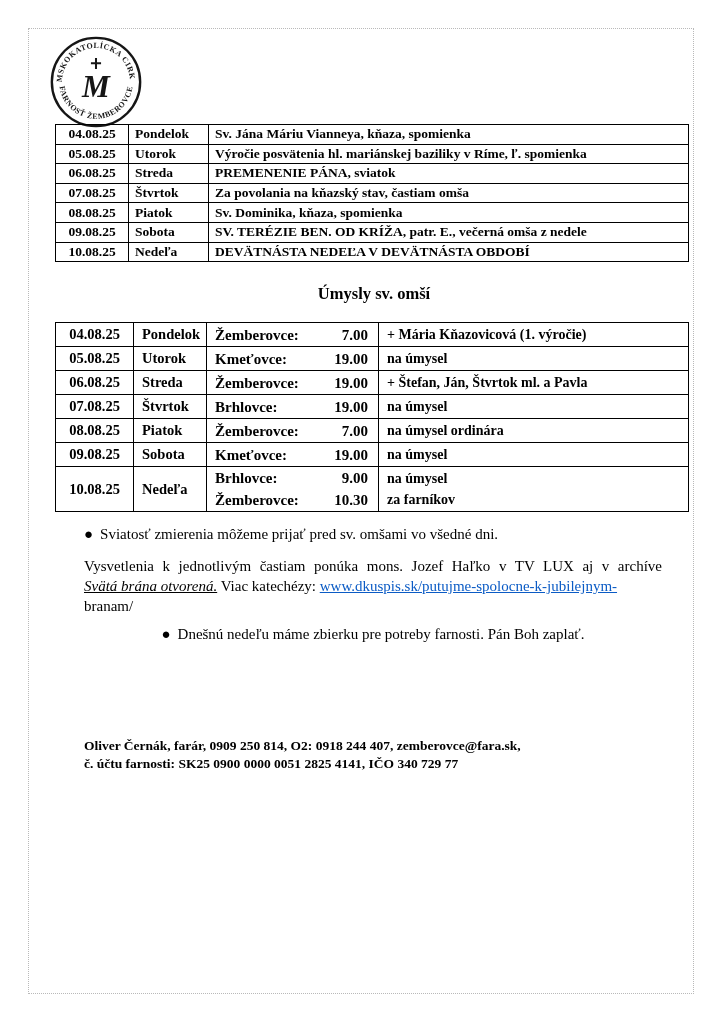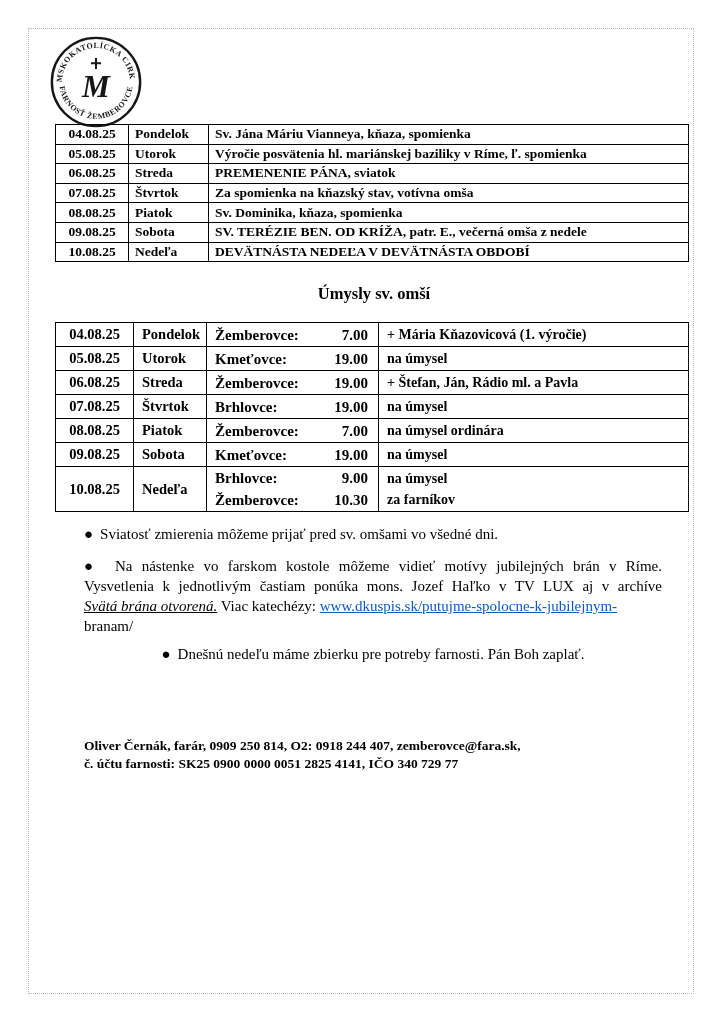--- a/index.html
+++ b/index.html
@@ -114,21 +114,21 @@
         <td class="cal-feast">Výročie posvätenia hl. mariánskej baziliky v Ríme, ľ. spomienka</td>
       </tr>
       <tr>
         <td class="cal-date">06.08.25</td>
         <td class="cal-day">Streda</td>
         <td class="cal-feast">PREMENENIE PÁNA, sviatok</td>
       </tr>
       <tr>
         <td class="cal-date">07.08.25</td>
         <td class="cal-day">Štvrtok</td>
-        <td class="cal-feast">Za spomienka na kňazský stav, votívna omša</td>
+        <td class="cal-feast">Za povolania na kňazský stav, častiam omša</td>
       </tr>
       <tr>
         <td class="cal-date">08.08.25</td>
         <td class="cal-day">Piatok</td>
         <td class="cal-feast">Sv. Dominika, kňaza, spomienka</td>
       </tr>
       <tr>
         <td class="cal-date">09.08.25</td>
         <td class="cal-day">Sobota</td>
         <td class="cal-feast">SV. TERÉZIE BEN. OD KRÍŽA, patr. E., večerná omša z nedele</td>
@@ -169,21 +169,21 @@
       </tr>
       <tr>
         <td class="int-date">06.08.25</td>
         <td class="int-day">Streda</td>
         <td class="int-mass">
           <div class="mass-line">
               <span>Žemberovce:</span>
               <span>19.00</span>
             </div>
         </td>
-        <td class="int-intent">+ Štefan, Ján, Rádio ml. a Pavla</td>
+        <td class="int-intent">+ Štefan, Ján, Štvrtok ml. a Pavla</td>
       </tr>
       <tr>
         <td class="int-date">07.08.25</td>
         <td class="int-day">Štvrtok</td>
         <td class="int-mass">
           <div class="mass-line">
               <span>Brhlovce:</span>
               <span>19.00</span>
             </div>
         </td>
@@ -232,21 +232,20 @@
     </tbody>
   </table>
 
   <div class="announcements">
     <p class="para p1">
       <span class="bullet">●</span><span>Sviatosť zmierenia môžeme prijať pred sv. omšami vo všedné dni.</span>
     </p>
 
 
     <p class="para p3">
-      <span class="jline"><span class="bullet">●</span> <span>Na nástenke vo farskom kostole môžeme vidieť motívy jubilejných brán v Ríme.</span></span>
       <span class="jline">Vysvetlenia k jednotlivým častiam ponúka mons. Jozef Haľko v TV LUX aj v archíve</span>
       <span class="block"><i class="it">Svätá brána otvorená.</i> <span>Viac katechézy:</span> <a class="link-blue">www.dkuspis.sk/putujme-spolocne-k-jubilejnym-</a></span>
       <span class="block">branam/</span>
     </p>
 
     <p class="para p4">
       <span class="bullet">●</span><span>Dnešnú nedeľu máme zbierku pre potreby farnosti. Pán Boh zaplať.</span>
     </p>
   </div>
 

